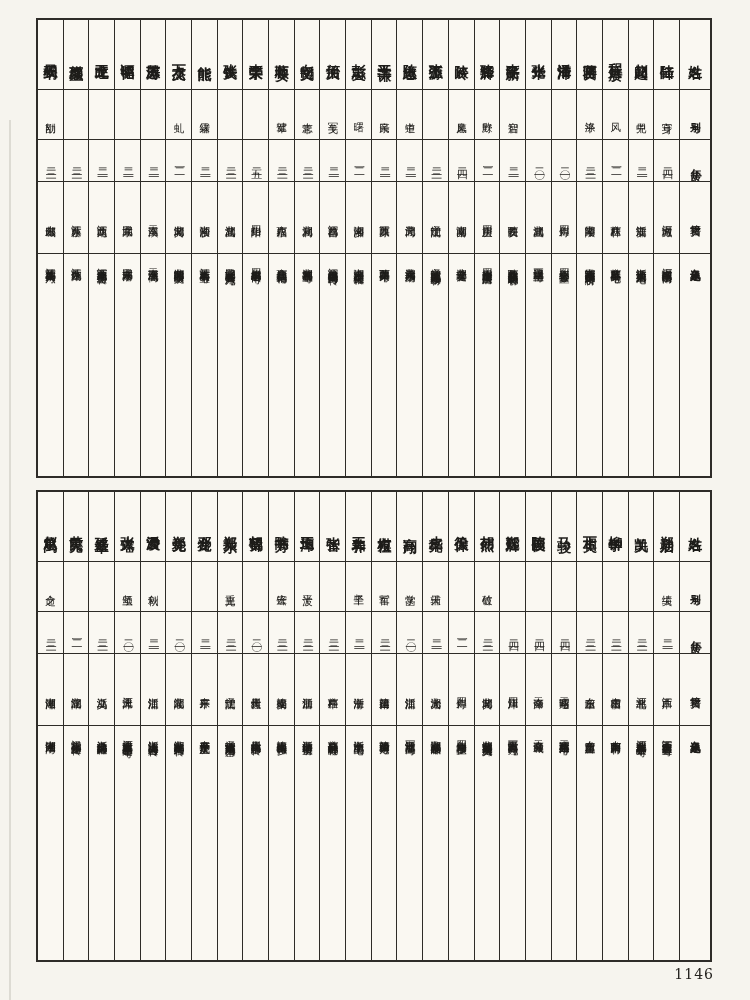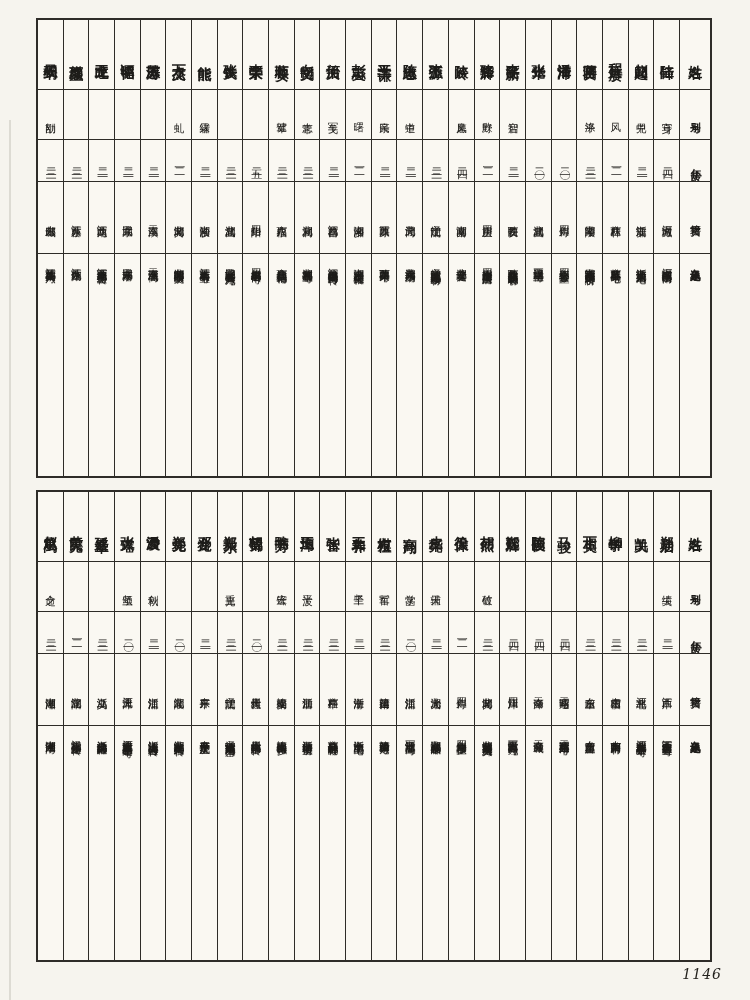--- a/index.html
+++ b/index.html
@@ -49,23 +49,23 @@
   .c-age .vt{font-size:11px;letter-spacing:2px;}
   .c-native .vt{font-size:10.5px;letter-spacing:.5px;}
   .c-address .vt{font-size:10.5px;text-align:start;padding-top:6px;letter-spacing:.5px;}
   .hl{font-weight:700;}
   .hl-name{font-size:13.5px;letter-spacing:12px;}
   .hl-alias{font-size:12.5px;letter-spacing:7px;}
   .hl-age{font-size:12.5px;letter-spacing:3px;}
   .hl-native{font-size:12.5px;letter-spacing:12px;}
   .hl-address{font-size:12.5px;letter-spacing:20px;}
   .page-number{
-    position:absolute;top:966px;right:28px;
+    position:absolute;top:966px;right:36px;
     font-family:"DejaVu Serif","Liberation Serif",serif;
-    font-size:14px;color:#24221e;letter-spacing:1px;font-style:italic;
+    font-size:14px;color:#24221e;letter-spacing:1px;
   }
 </style>
 </head>
 <body>
 
 <div class="gutter-shadow"></div>
 
 <div class="vtable t1">
   <div class="col header">
     <div class="cell c-name">

